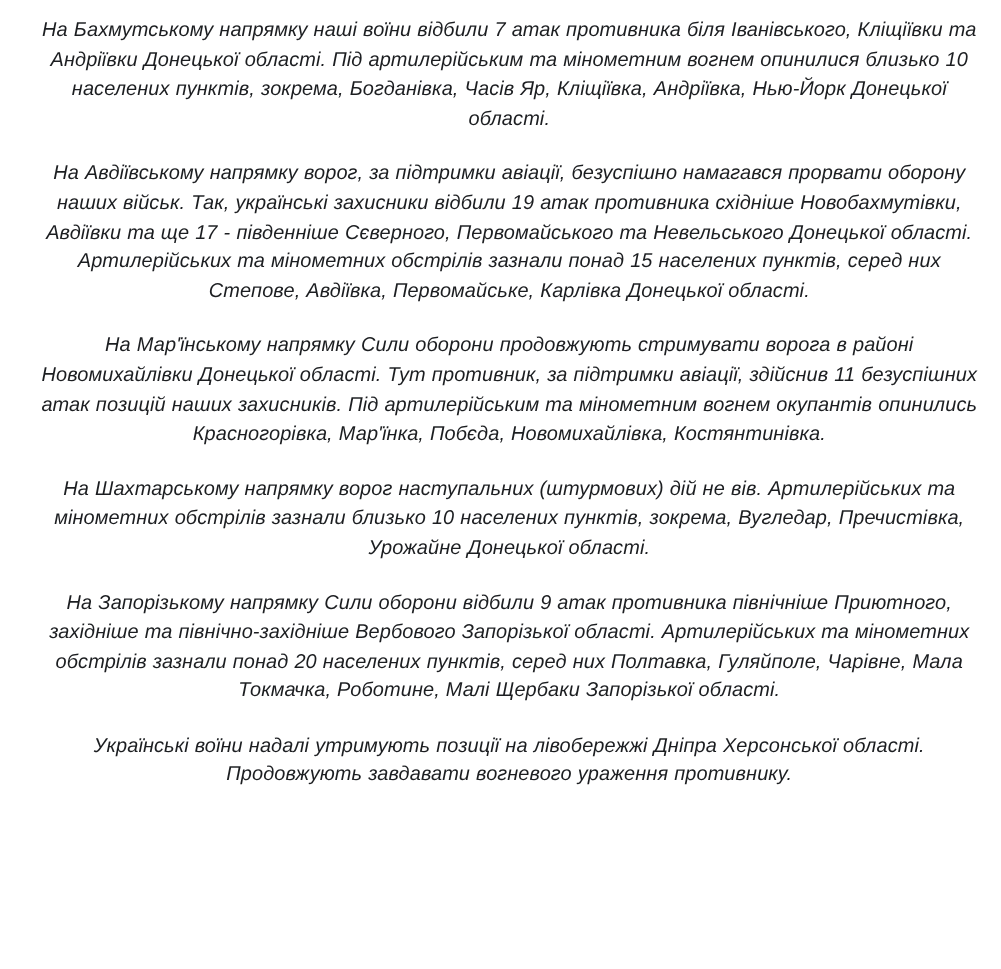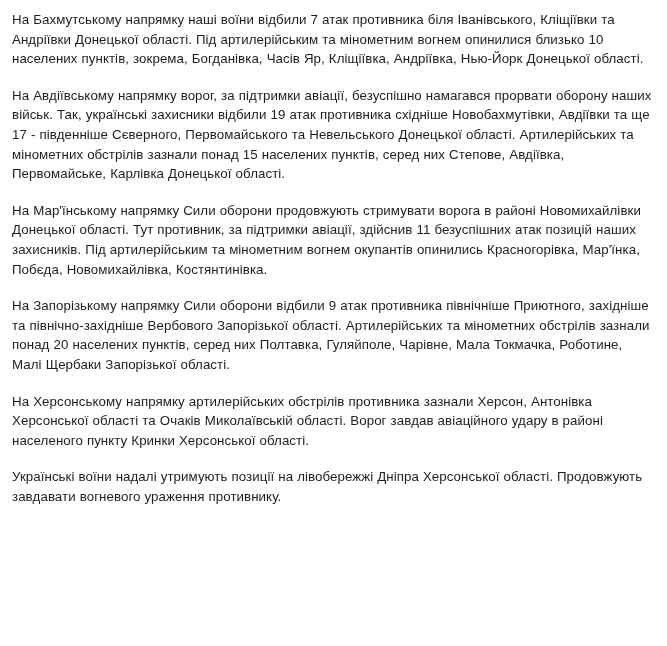--- a/index.html
+++ b/index.html
@@ -15,34 +15,35 @@
     overflow: hidden;
   }
   .page {
     box-sizing: border-box;
     width: 667px;
     padding: 10px 12px 10px 12px;
   }
   .para {
     font-size: 13.3px;
     line-height: 19.6px;
-    margin: 0 0 17px 0;
-    text-align: left;
+    margin: 0 0 17px 12px;
+    text-align: center;
     color: #1c1e21;
     letter-spacing: 0.005em;
     word-spacing: 0.02em;
+    font-style: italic;
   }
   .para:last-child {
     margin-bottom: 0;
   }
 </style>
 </head>
 <body>
 
 <div class="page">
   <p class="para">На Бахмутському напрямку наші воїни відбили 7 атак противника біля Іванівського, Кліщіївки та Андріївки Донецької області. Під артилерійським та мінометним вогнем опинилися близько 10 населених пунктів, зокрема, Богданівка, Часів Яр, Кліщіївка, Андріївка, Нью-Йорк Донецької області.</p>
   <p class="para">На Авдіївському напрямку ворог, за підтримки авіації, безуспішно намагався прорвати оборону наших військ. Так, українські захисники відбили 19 атак противника східніше Новобахмутівки, Авдіївки та ще 17 - південніше Сєверного, Первомайського та Невельського Донецької області. Артилерійських та мінометних обстрілів зазнали понад 15 населених пунктів, серед них Степове, Авдіївка, Первомайське, Карлівка Донецької області.</p>
   <p class="para">На Мар'їнському напрямку Сили оборони продовжують стримувати ворога в районі Новомихайлівки Донецької області. Тут противник, за підтримки авіації, здійснив 11 безуспішних атак позицій наших захисників. Під артилерійським та мінометним вогнем окупантів опинились Красногорівка, Мар'їнка, Побєда, Новомихайлівка, Костянтинівка.</p>
+  <p class="para">На Шахтарському напрямку ворог наступальних (штурмових) дій не вів. Артилерійських та мінометних обстрілів зазнали близько 10 населених пунктів, зокрема, Вугледар, Пречистівка, Урожайне Донецької області.</p>
   <p class="para">На Запорізькому напрямку Сили оборони відбили 9 атак противника північніше Приютного, західніше та північно-західніше Вербового Запорізької області. Артилерійських та мінометних обстрілів зазнали понад 20 населених пунктів, серед них Полтавка, Гуляйполе, Чарівне, Мала Токмачка, Роботине, Малі Щербаки Запорізької області.</p>
-  <p class="para">На Херсонському напрямку артилерійських обстрілів противника зазнали Херсон, Антонівка Херсонської області та Очаків Миколаївській області. Ворог завдав авіаційного удару в районі населеного пункту Кринки Херсонської області.</p>
   <p class="para">Українські воїни надалі утримують позиції на лівобережжі Дніпра Херсонської області. Продовжують завдавати вогневого ураження противнику.</p>
 
 </div>
 
 </body></html>

